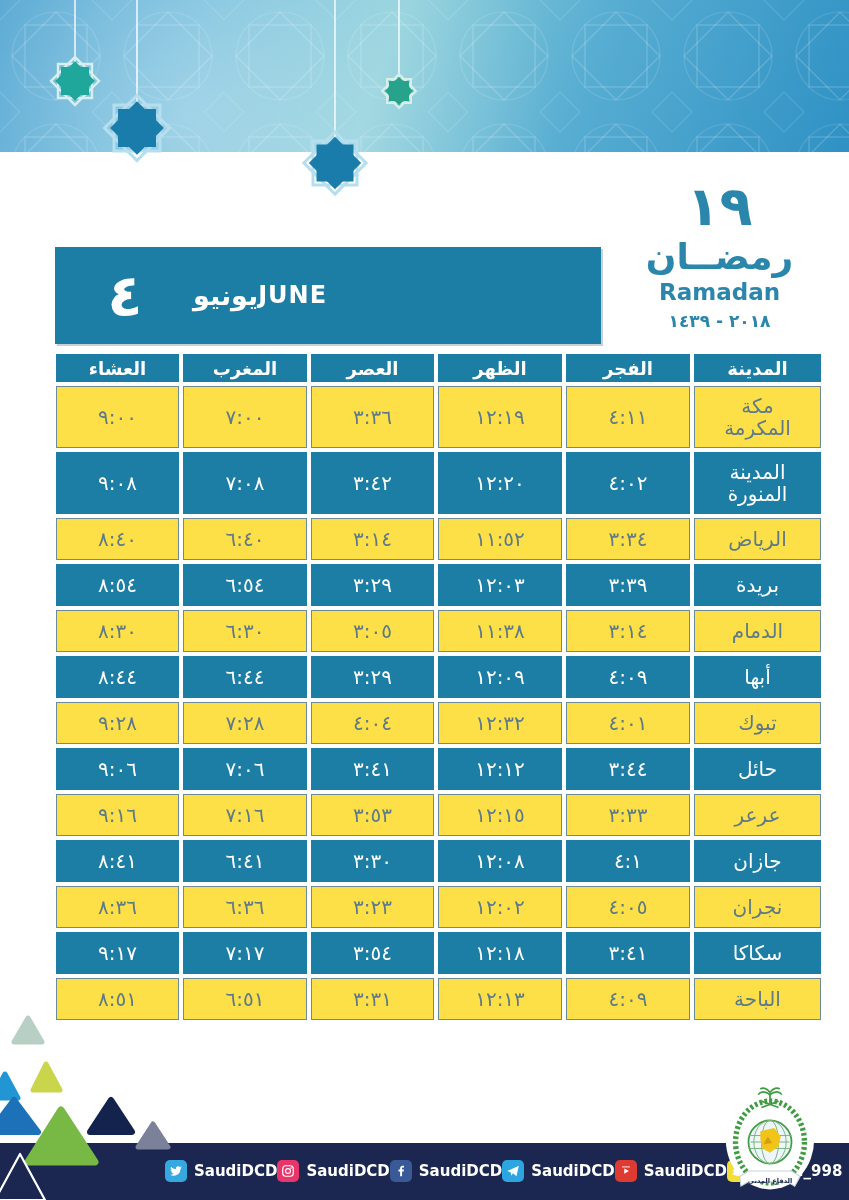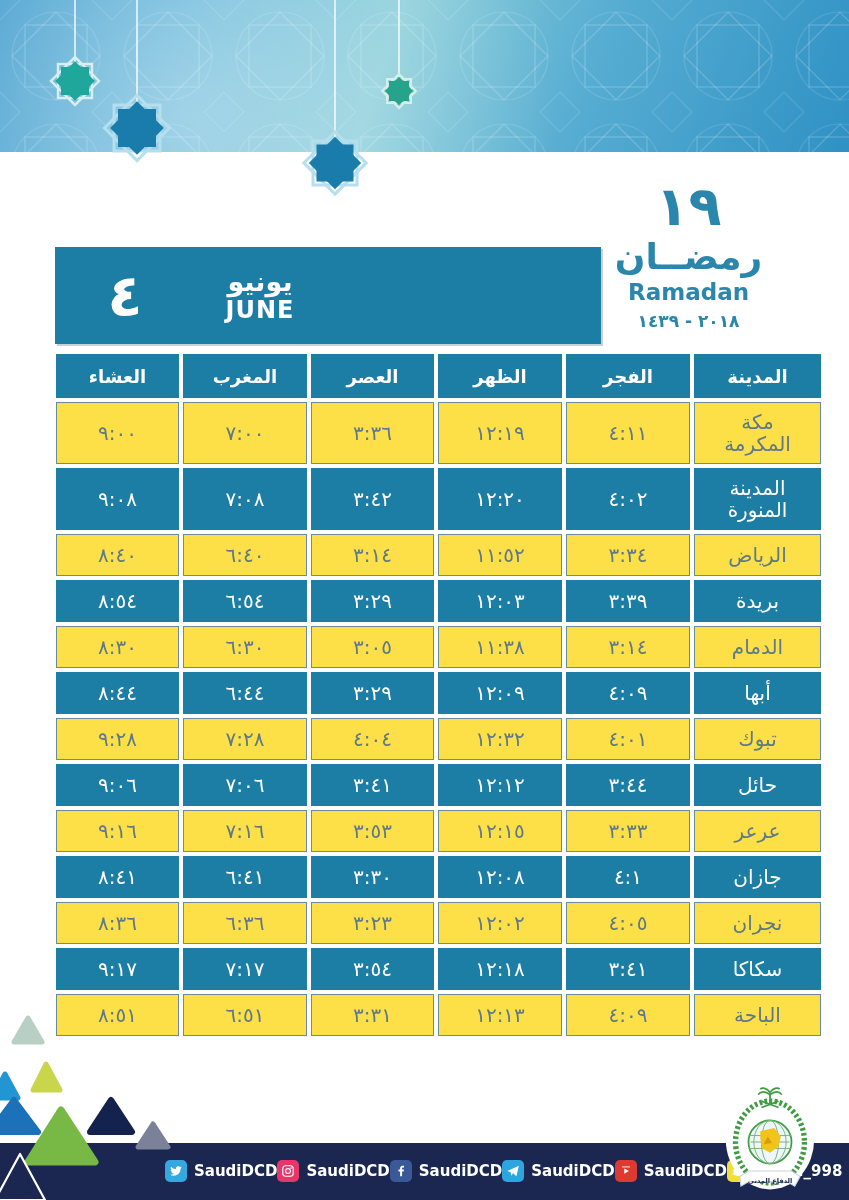--- a/index.html
+++ b/index.html
@@ -26,53 +26,53 @@
     position:absolute;top:16px;right:38px;width:268px;height:122px;
     display:flex;flex-direction:column;align-items:center;justify-content:space-between;
     color:#fff;
   }
   .callig-text{
     font-size:40px;font-weight:bold;line-height:1.1;direction:rtl;white-space:nowrap;
     text-shadow:0 0 1px rgba(255,255,255,.4);
   }
   
   .date-block{
-    position:absolute;top:180px;left:591px;width:195px;height:165px;
+    position:absolute;top:180px;left:622px;width:195px;height:165px;
     text-align:center;color:#2b86ac;
   }
   .date-day{font-size:54px;font-weight:bold;line-height:1;direction:ltr;}
   .date-month-ar{font-size:36px;font-weight:bold;line-height:1.25;direction:rtl;}
   .date-month-en{font-size:23px;font-weight:bold;line-height:1.2;}
   .date-years{font-size:17px;font-weight:bold;letter-spacing:1px;direction:ltr;margin-top:4px;}
   
   .day-bar{
     position:absolute;top:247px;left:55px;width:546px;height:97px;
     background:#1c7da5;color:#fff;
     box-shadow:2px 2px 0 rgba(40,70,90,.25);
   }
-  .bar-group{position:absolute;top:0;height:97px;display:flex;flex-direction:column;
+  .bar-group{position:absolute;top:0;height:97px;display:flex;flex-direction:row;
     align-items:center;justify-content:center;line-height:1.15;}
   .bar-weekday{left:340px;width:170px;}
   .bar-month{left:120px;width:170px;}
   .bar-ar{font-size:27px;font-weight:bold;direction:rtl;}
   .bar-en{font-size:24px;font-weight:bold;letter-spacing:1px;}
   .bar-daynum{
     position:absolute;left:20px;top:0;width:100px;height:97px;
     display:flex;align-items:center;justify-content:center;
     font-size:58px;font-weight:bold;direction:ltr;
   }
   
   table.times{
     position:absolute;top:350px;left:52px;width:745px;
     border-collapse:separate;border-spacing:4px;direction:rtl;
     table-layout:fixed;
   }
   table.times th{
     background:#1c7da5;color:#fff;font-size:18px;font-weight:bold;
-    height:44px;padding:0 4px;
+    height:28px;padding:0 4px;
   }
   table.times td{
     text-align:center;vertical-align:middle;font-size:20px;
     height:42px;padding:0 2px;line-height:1.12;
   }
   tr.tall td{height:62px;}
   tr.lt td{background:#fde047;color:#5e7989;border:1px solid #6b8b99;}
   tr.dk td{background:#1c7da5;color:#ffffff;border:1px solid #1c7da5;}
   td.city{font-size:17px;white-space:pre-line;}
   td.time{direction:ltr;}

